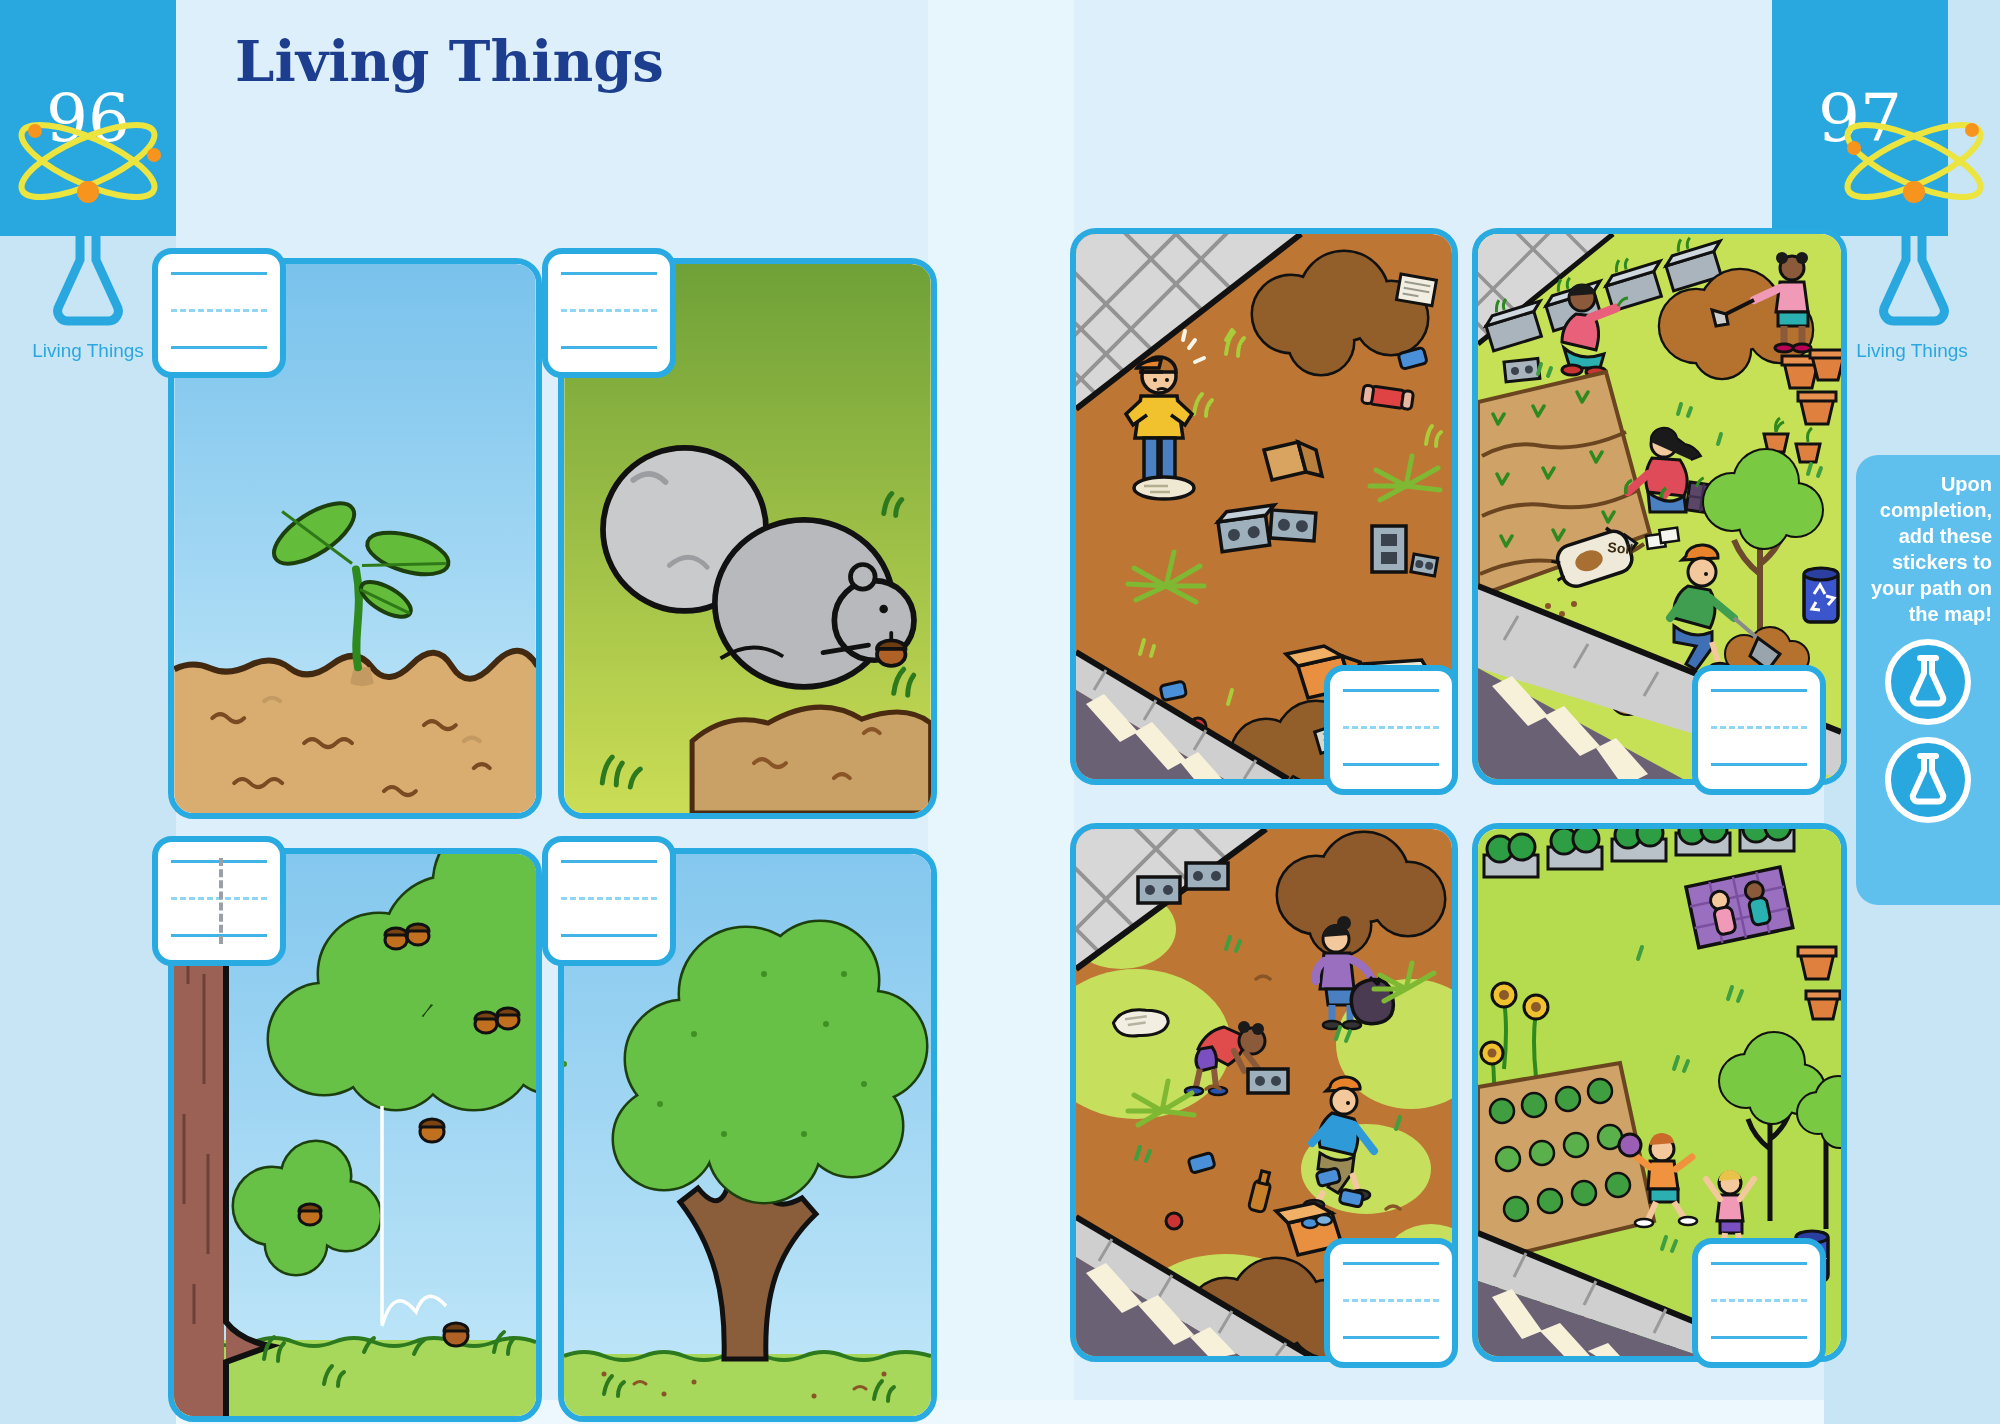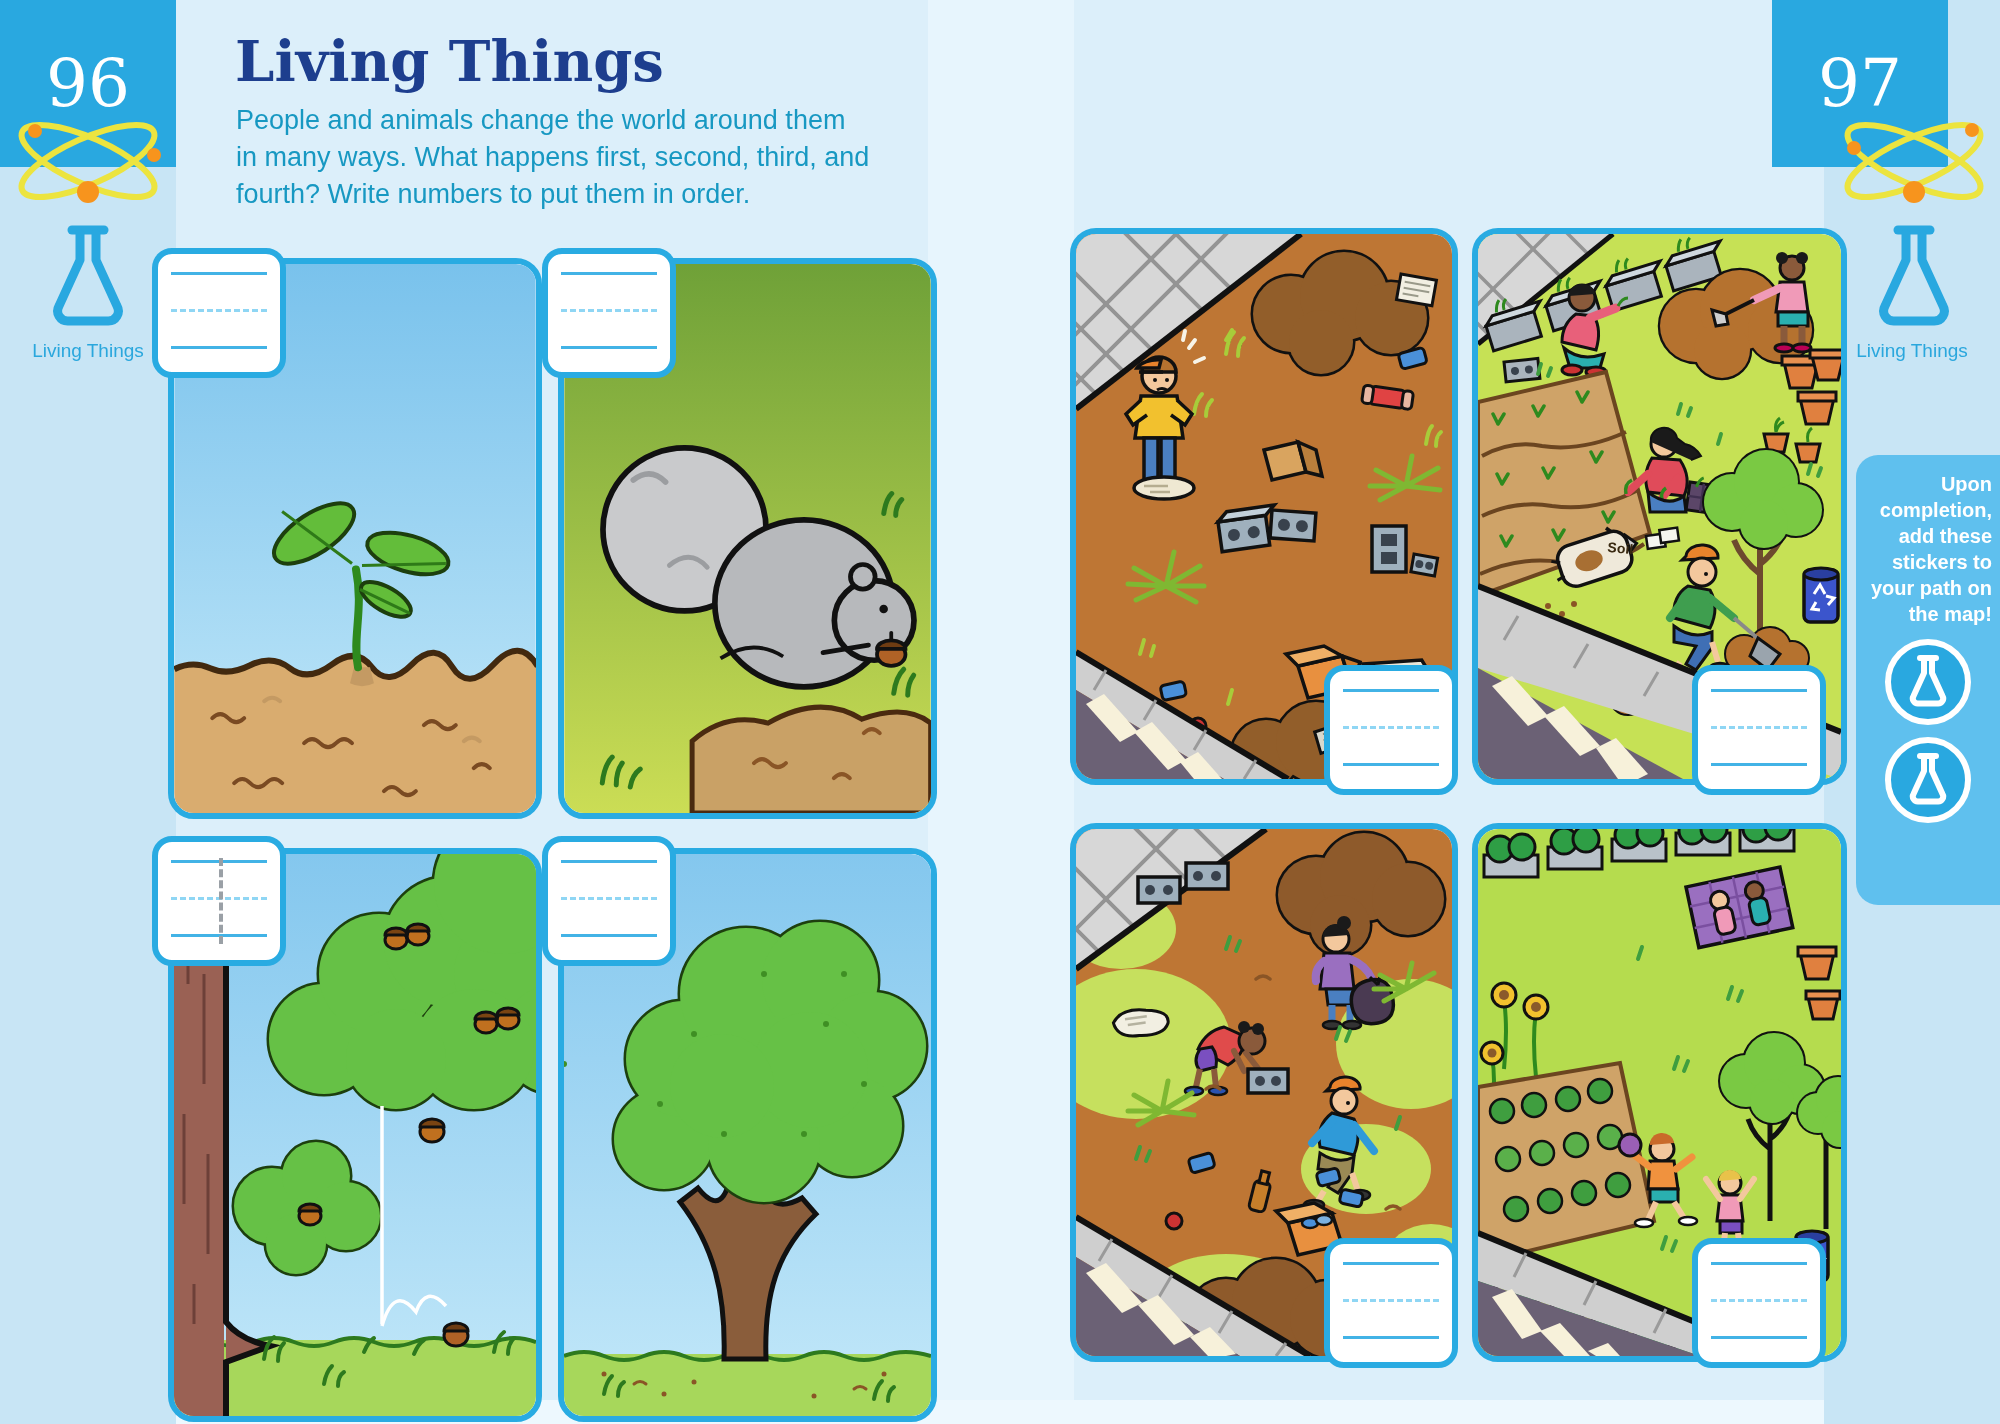--- a/index.html
+++ b/index.html
@@ -2,21 +2,21 @@
 <html><head>
 <meta charset="utf-8">
 <style>
   html,body{margin:0;padding:0;background:#9fb6c4;}
   .spread{position:relative;width:2000px;height:1424px;background:#dceffa;overflow:hidden;
           font-family:"Liberation Sans",sans-serif;}
   .abs{position:absolute;}
   
   .strip{position:absolute;top:0;bottom:0;width:176px;background:#c8e5f5;}
   .strip.left{left:0;} .strip.right{right:0;}
-  .corner{position:absolute;top:0;width:176px;height:167px;background:#29a8e0;
+  .corner{position:absolute;top:0;width:176px;height:236px;background:#29a8e0;
           display:flex;align-items:center;justify-content:center;}
   .pagenum{font-family:"DejaVu Serif","Liberation Serif",serif;font-size:66px;color:#ffffff;}
   .sidelabel{position:absolute;width:176px;text-align:center;font-size:19px;color:#2aa7dd;}
   .gutter{position:absolute;left:928px;top:0;width:146px;height:1424px;background:#e7f5fd;}
   .bottomband{position:absolute;left:176px;top:1400px;width:1648px;height:24px;background:#edf8fe;}
   
   .title{position:absolute;font-family:"DejaVu Serif","Liberation Serif",serif;font-weight:bold;
          font-size:56px;color:#1d3e8e;}
   .instr{position:absolute;font-size:27px;line-height:37px;color:#1798c2;}
   
@@ -101,25 +101,20 @@
       <svg width="44" height="56" viewBox="0 0 84 112">
         <g fill="none" stroke="#ffffff" stroke-width="12" stroke-linecap="round" stroke-linejoin="round">
           <path d="M26,8 H58"></path>
           <path d="M34,12 V38 L13,84 a10,10 0 0 0 9,15 h40 a10,10 0 0 0 9,-15 L50,38 V12"></path>
         </g>
       </svg>
     </div>
   </div>
 
   <div class="title" style="left:235px;top:28px;">Living Things</div>
-  <div class="instr" style="left:236px;top:102px;">
-    <div>People and animals change the world around them</div>
-    <div>in many ways. What happens first, second, third, and</div>
-    <div>fourth? Write numbers to put them in order.</div>
-  </div>
 
   <div class="instr" style="left:862px;top:86px;">
   </div>
 
   <div class="card" style="left:168px;top:258px;width:362px;height:549px;">
     <svg width="362" height="549" viewBox="0 0 362 550">
       <defs>
         <linearGradient id="sky1" x1="0" y1="0" x2="0" y2="1">
           <stop offset="0" stop-color="#79c2ec"></stop>
             <stop offset="1" stop-color="#c3e8f9"></stop>

